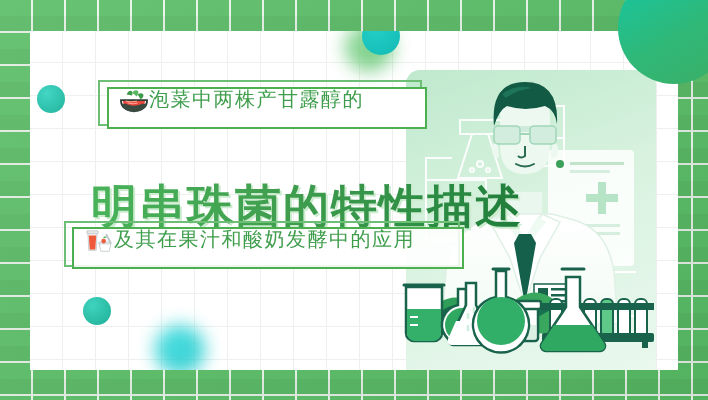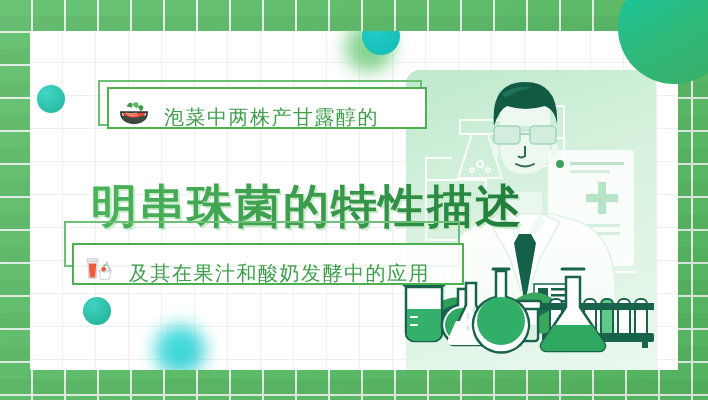--- a/index.html
+++ b/index.html
@@ -61,23 +61,23 @@
 
   
   .tline{position:absolute;box-sizing:border-box;}
   .tline .ghost{
     position:absolute;left:-9px;top:-7px;width:100%;height:100%;
     border:2px solid #6cbf74;background:transparent;
   }
   .tline .box{
     position:relative;box-sizing:border-box;height:100%;
     border:2px solid #4caf50;background:#ffffff;
-    display:flex;align-items:flex-end;gap:15px;padding:0 10px;
-  }
-  .tline .box.t3{border-color:#4caf50;background:rgba(255,255,255,.88);margin-top:16px;}
+    display:flex;align-items:flex-start;gap:0;padding:0 10px;
+  }
+  .tline .box.t3{border-color:#4caf50;background:rgba(255,255,255,.88);}
   .tline .txt{
     color:#3f9e4c;font-size:20px;letter-spacing:1.5px;white-space:nowrap;
     line-height:1;font-weight:400;
   }
   .ico{width:30px;height:26px;flex:0 0 auto;}
 
   
   .title{
     position:absolute;left:61px;top:152px;white-space:nowrap;
     font-size:46px;font-weight:bold;letter-spacing:2px;line-height:1;

